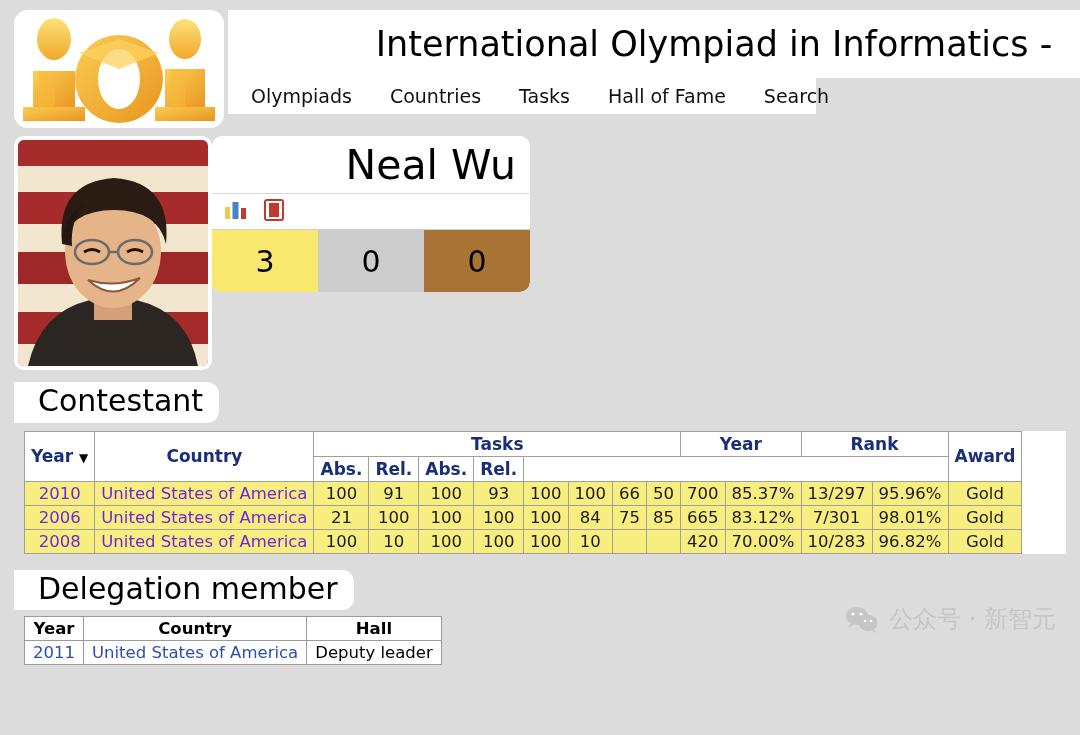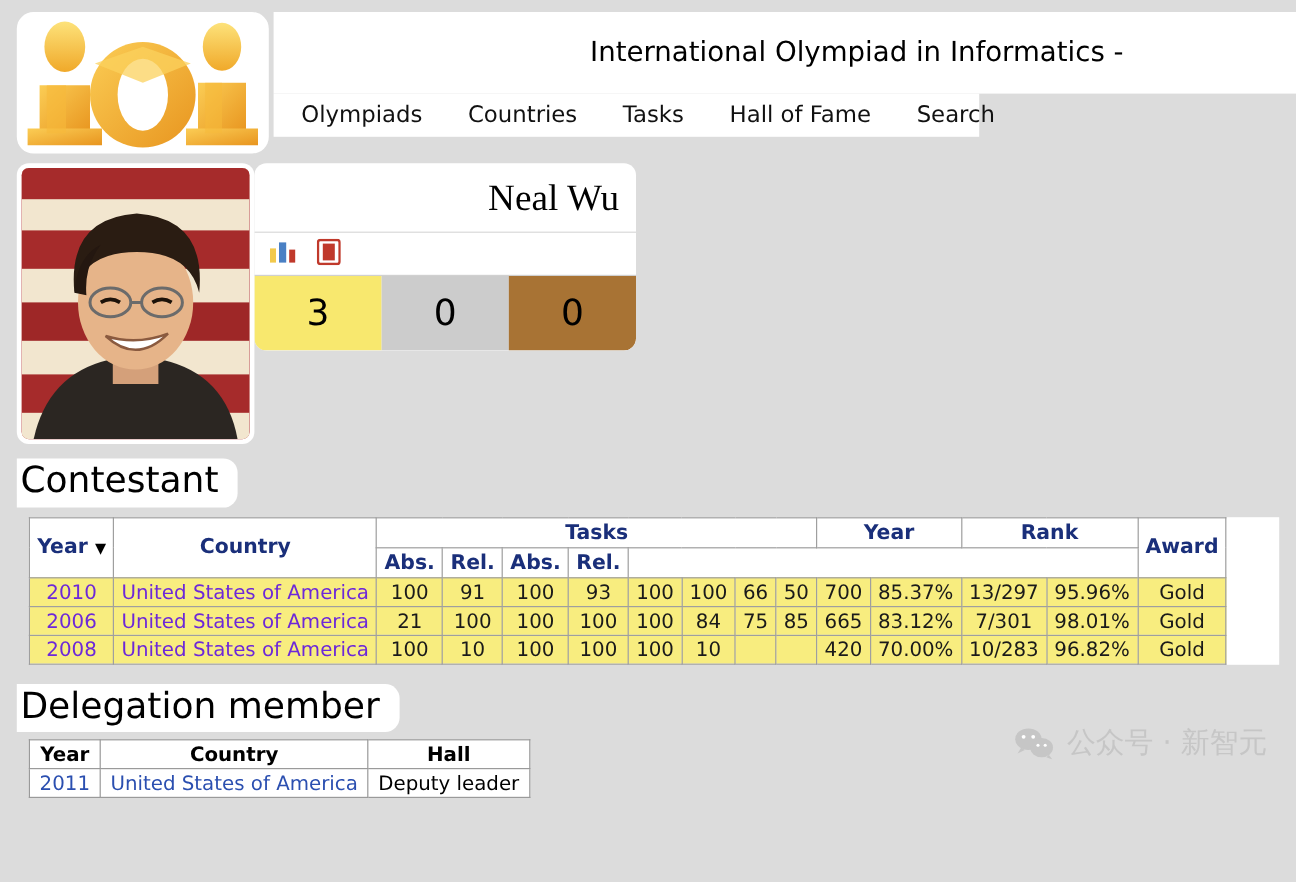--- a/index.html
+++ b/index.html
@@ -32,21 +32,21 @@
     position: absolute;
     left: 228px; top: 10px;
     right: 0; height: 68px;
     background: #ffffff;
     display: flex; align-items: center; justify-content: center;
     overflow: hidden;
     white-space: nowrap;
   }
   .site-title {
     font-family: "DejaVu Sans", sans-serif;
-    font-size: 23px;
+    font-size: 35px;
     color: #000000;
     letter-spacing: 0px;
     padding-left: 120px;
     white-space: nowrap;
   }
 
   .nav-bar {
     position: absolute;
     left: 228px; top: 78px;
     width: 588px; height: 36px;
@@ -95,23 +95,22 @@
     border-radius: 10px;
     overflow: hidden;
   }
   .name-row {
     height: 58px;
     display: flex; align-items: center; justify-content: flex-end;
     padding-right: 14px;
     border-bottom: 1px solid #d9d9d9;
   }
   .person-name {
-    font-size: 31px;
+    font-size: 41px;
     color: #000000;
-    font-family: Liberation Serif, serif;
   }
   .icon-row {
     height: 36px;
     display: flex; align-items: center;
     padding-left: 12px;
     gap: 16px;
     border-bottom: 1px solid #d0d0d0;
   }
   .medal-row {
     display: flex;
@@ -126,21 +125,21 @@
   .medal-gold   { background: #f8e86e; }
   .medal-silver { background: #cccccc; }
   .medal-bronze { background: #a87334; border-bottom-right-radius: 10px; }
 
   
   .section { position: relative; background: #dcdcdc; }
   .section-tab {
     display: inline-block;
     background: #ffffff;
     border-radius: 0 12px 12px 0;
-    padding: 2px 16px 4px 3px;
+    padding: 2px 16px 4px 24px;
     margin-left: 14px;
     font-size: 30px;
     color: #000000;
     line-height: 1.15;
   }
 
   
   .table-wrap {
     margin: 8px 14px 0 24px;
     background: #ffffff;

